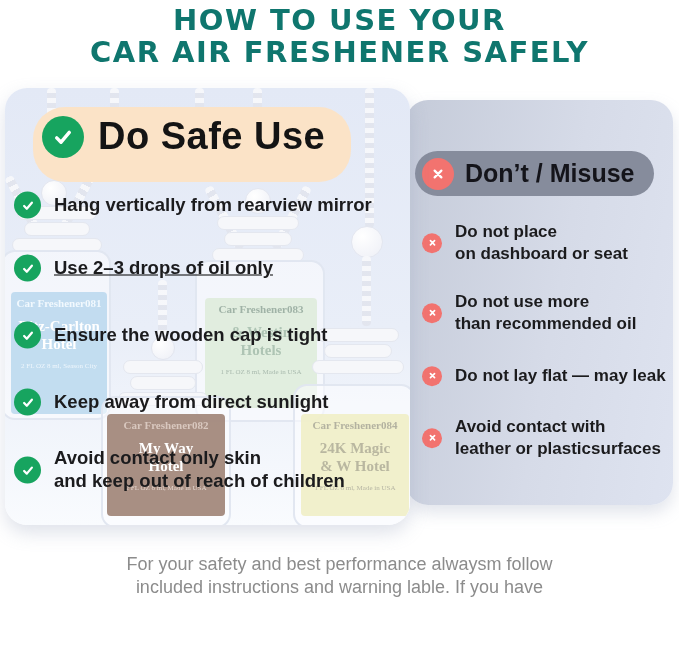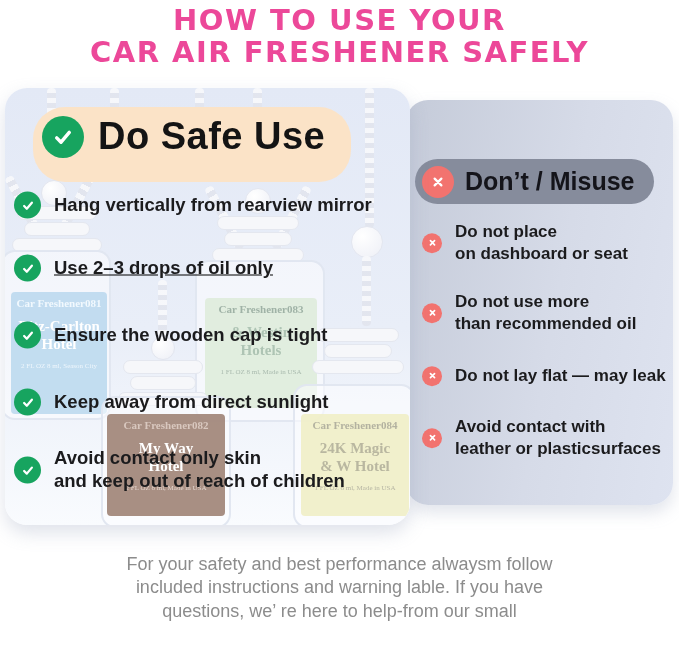--- a/index.html
+++ b/index.html
@@ -2,36 +2,36 @@
 <html><head>
 <meta charset="utf-8">
 <style>
   html,body{margin:0;padding:0;background:#ffffff;}
   .canvas{position:relative;width:679px;height:649px;background:#ffffff;overflow:hidden;
           font-family:"Liberation Sans",sans-serif;}
 
   
   .title{position:absolute;top:4px;left:0;width:100%;text-align:center;
          font-family:"DejaVu Sans",sans-serif;font-weight:bold;font-size:29px;
-         line-height:1.12;letter-spacing:1.5px;color:#ec4899;}
+         line-height:1.12;letter-spacing:1.5px;color:#0f766e;}
 
   
   .panel-left{position:absolute;left:5px;top:88px;width:405px;height:437px;border-radius:22px;
     background:linear-gradient(180deg,#e3e9f6 0%,#e9eef8 55%,#f9fbfe 100%);
     box-shadow:0 8px 18px rgba(150,160,185,.30);overflow:hidden;z-index:2;}
   .panel-right{position:absolute;left:406px;top:100px;width:267px;height:405px;border-radius:22px;
     background:linear-gradient(100deg,#c5cbd9 0%,#d6dbe8 55%,#dee3f0 100%);
     box-shadow:0 8px 16px rgba(150,160,185,.28);z-index:1;}
 
   
   .do-pill{position:absolute;left:28px;top:19px;height:59px;display:flex;align-items:center;gap:14px;
     background:#fbe3c7;border-radius:32px;padding:0 26px 16px 9px;z-index:3;}
   .do-heading{font-size:38px;font-weight:bold;color:#141414;letter-spacing:.5px;}
   .dont-pill{position:absolute;left:9px;top:51px;height:45px;display:flex;align-items:center;gap:11px;
-    background:#868c9c;border-radius:26px;padding:0 20px 0 7px;margin-top:8px;}
+    background:#868c9c;border-radius:26px;padding:0 20px 0 7px;}
   .dont-heading{font-size:25px;font-weight:bold;color:#14141a;}
 
   
   .circle{border-radius:50%;display:flex;align-items:center;justify-content:center;flex:0 0 auto;}
   .green{background:#17a45f;}
   .red{background:#f2736f;}
   .c42{width:42px;height:42px;}
   .c32{width:32px;height:32px;}
   .c27{width:27px;height:27px;}
   .c20{width:20px;height:20px;}
@@ -285,16 +285,15 @@
       <span class="dont-text">
         <span>Avoid contact with</span>
         <span>leather or plasticsurfaces</span>
       </span>
     </div>
   </div>
 
   <div class="footer">
     <span>For your safety and best performance alwaysm follow</span>
     <span>included instructions and warning lable. If you have</span>
-    <span>questions, we’ re here to help-from our small</span>
   </div>
 
 </div>
 
 </body></html>

